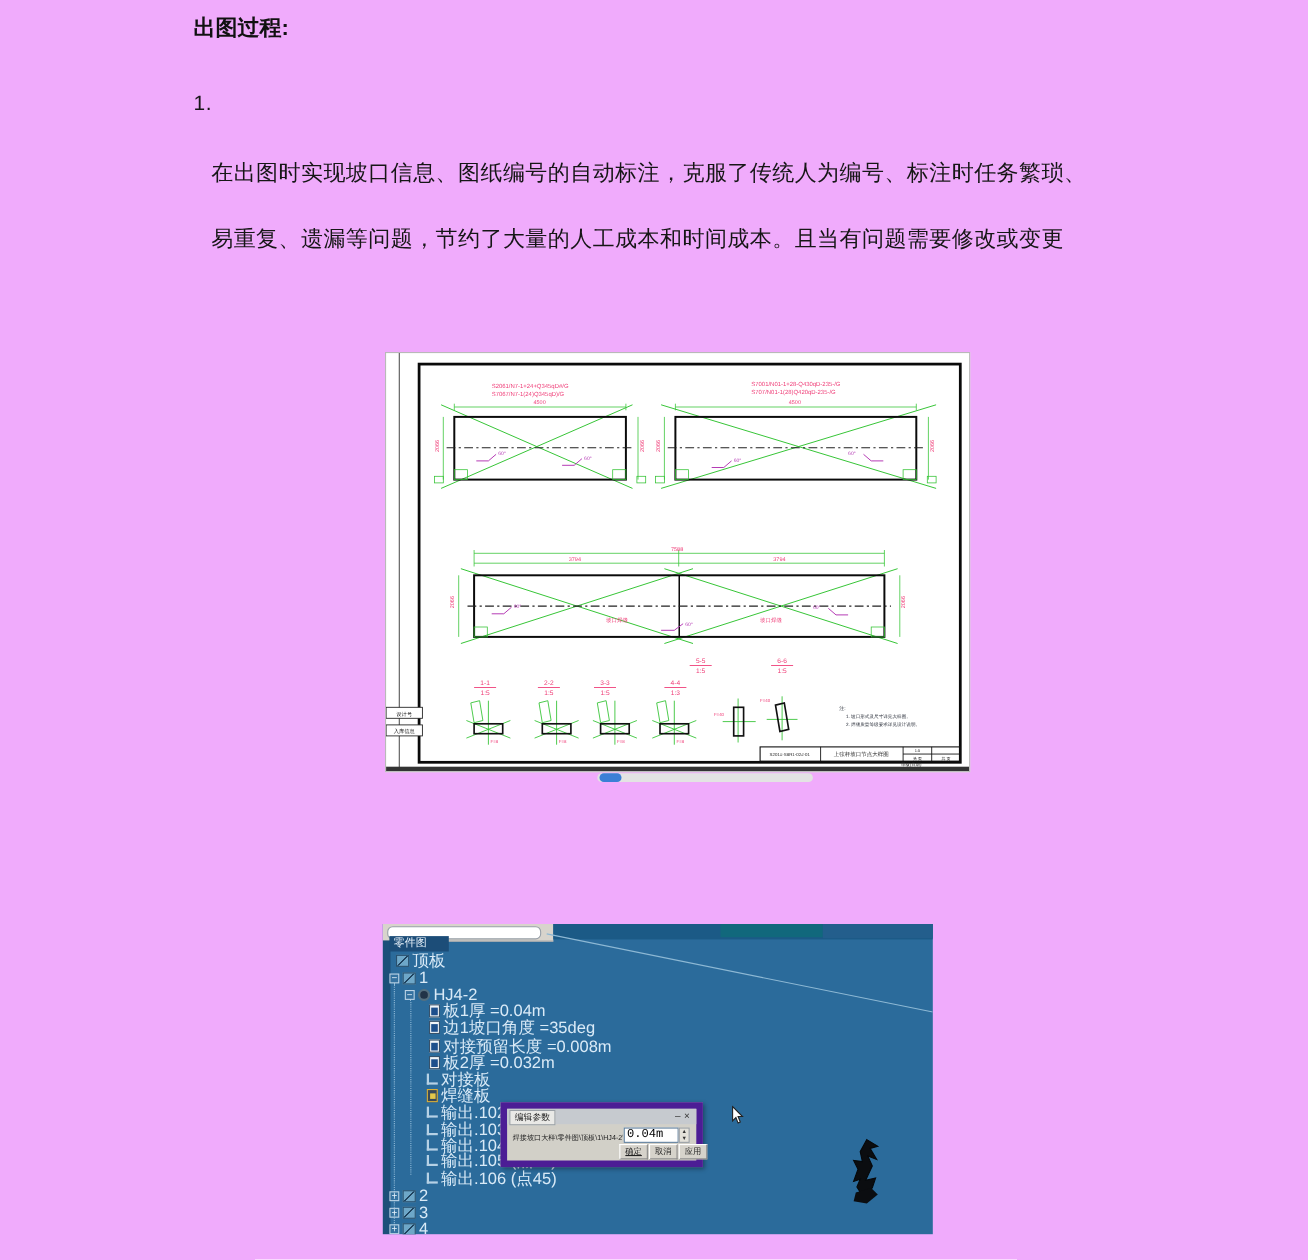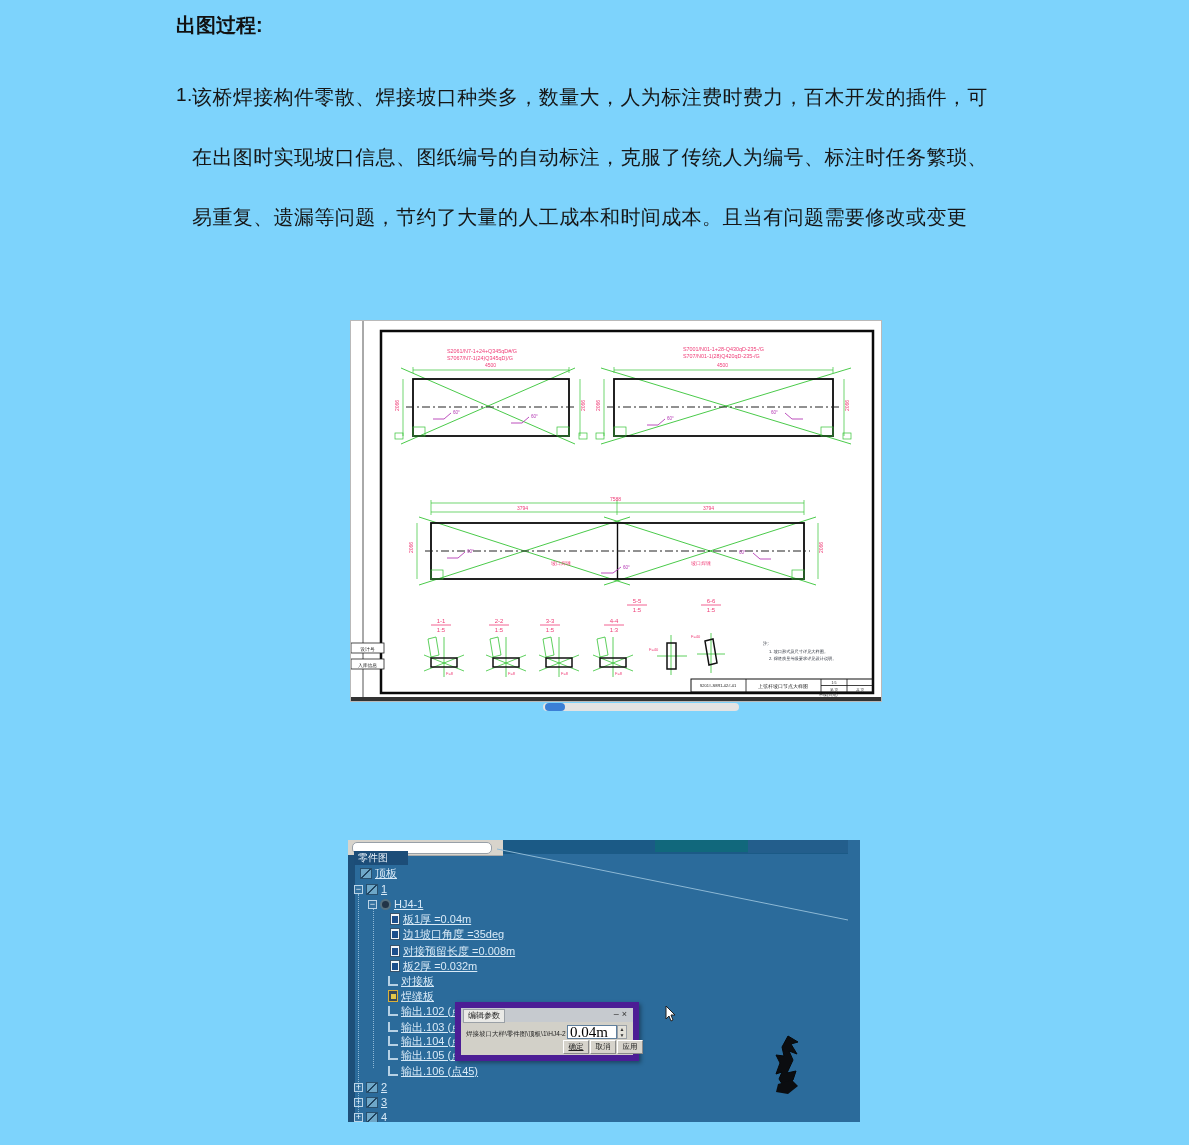--- a/index.html
+++ b/index.html
@@ -1,67 +1,66 @@
 <!DOCTYPE html>
 <html><head>
 <meta charset="utf-8">
 <style>
   html,body{margin:0;padding:0;background:#fff;}
-  #page{position:relative;width:1189px;height:1145px;background:#7dd3fc;overflow:hidden;
+  #page{position:relative;width:1189px;height:1145px;background:#f0abfc;overflow:hidden;
         font-family:"Liberation Sans",sans-serif;color:#111;}
   .abs{position:absolute;}
   
   #heading{left:176px;top:12px;font-size:20px;font-weight:bold;}
   .pline{font-size:20px;white-space:nowrap;letter-spacing:.4px;color:#161616;}
   #listnum{left:176px;top:84px;font-size:19px;}
   #caption{left:0;top:735px;width:1189px;text-align:center;font-size:20px;color:#222;}
   
   #figure{left:350px;top:320px;width:530px;height:380px;background:#fff;border:1px solid #b9b9b9;}
   #figscroll{left:543px;top:703px;width:196px;height:8px;background:#e3e3e3;border-radius:4px;}
   #figscroll .thumb{position:absolute;left:2px;top:0;width:20px;height:8px;background:#3b7fd6;border-radius:4px;}
   
-  #cad{left:348px;top:840px;width:500px;height:282px;background:#2b6b9b;overflow:hidden;padding-left:12px;}
+  #cad{left:348px;top:840px;width:500px;height:282px;background:#2b6b9b;overflow:hidden;}
   #cad-topbar-left{left:0;top:0;width:155px;height:15px;background:#d8d4cc;border-bottom:1px solid #aaa;}
   #cad-topbar-left .field{position:absolute;left:4px;top:2px;width:138px;height:10px;background:#fff;border:1px solid #98a0a8;border-radius:5px;}
   #cad-topbar-right{left:155px;top:0;width:345px;height:14px;background:#1b5a86;}
   #cad-topbar-right .teal{position:absolute;left:152px;top:0;width:93px;height:12px;background:#11687c;}
   #cad-topbar-right .blue2{position:absolute;left:245px;top:0;width:100px;height:13px;background:#235e8c;}
   #cad-leftstrip{left:0;top:15px;width:7px;height:267px;background:#1d4f79;}
   #cad-rootlabel{left:6px;top:11px;width:50px;height:14px;background:#1c4d78;color:#e8f2fa;font-size:10px;line-height:14px;padding-left:4px;}
   .trow{position:absolute;height:14px;display:flex;align-items:center;gap:3px;}
-  .tlabel{font-size:11px;color:#d9eaf7;white-space:nowrap;text-decoration:underline;}
+  .tlabel{font-size:15px;color:#d9eaf7;white-space:nowrap;}
   .ico-exp{width:9px;height:9px;border:1px solid #bcd4e6;color:#e6f2fb;font-size:9px;line-height:7px;text-align:center;box-sizing:border-box;background:rgba(255,255,255,.05);}
   .ico-branch{width:12px;height:11px;background:#6ea7c8;border:1px solid #29506e;box-sizing:border-box;
      background-image:linear-gradient(135deg,transparent 45%,#20435f 45%,#20435f 55%,transparent 55%);}
   .ico-gear{width:11px;height:11px;border-radius:50%;background:#223447;border:2px solid #55707f;box-sizing:border-box;}
   .ico-param{width:10px;height:12px;background:#f2f5f8;border:1px solid #37526b;box-sizing:border-box;position:relative;}
   .ico-param::after{content:"";position:absolute;left:1px;top:2px;width:6px;height:7px;background:#1d4f8c;}
   .ico-bracket{width:10px;height:10px;border-left:2px solid #cfe3f2;border-bottom:2px solid #cfe3f2;box-sizing:border-box;opacity:.85;}
   .ico-weld{width:10px;height:12px;background:#38495a;border:1px solid #d9b13a;box-sizing:border-box;position:relative;}
   .ico-weld::after{content:"";position:absolute;left:2px;top:3px;width:5px;height:5px;background:#e4c84a;}
   .tree-vline{position:absolute;border-left:1px dotted #8fb8d6;width:0;}
   
   #dialog{left:107px;top:162px;width:172px;height:47px;background:#d2d0c8;border:6px solid #4c1d95;box-shadow:2px 2px 4px rgba(0,0,0,.35);}
   #dialog .titlebar{position:absolute;left:0;top:0;width:100%;height:14px;background:#c6cacf;}
   #dialog .titletab{position:absolute;left:2px;top:1px;height:12px;background:#e9e9e6;border:1px solid #9aa0a6;font-size:8px;line-height:11px;padding:0 4px;color:#222;}
   #dialog .winbtns{position:absolute;right:3px;top:1px;font-size:9px;color:#333;letter-spacing:3px;}
   #dialog .plabel{position:absolute;left:5px;top:22px;width:100px;font-size:6.5px;color:#222;white-space:nowrap;overflow:hidden;}
-  #dialog input{position:absolute;left:106px;top:17px;width:44px;height:12px;border:1px solid #5f7f9d;font-size:15px;padding:0 2px;font-family:Liberation Serif, serif;}
+  #dialog input{position:absolute;left:106px;top:17px;width:44px;height:12px;border:1px solid #5f7f9d;font-size:11px;padding:0 2px;font-family:Liberation Mono, monospace;}
   #dialog .spin{position:absolute;left:156px;top:17px;width:10px;height:14px;background:#e4e2da;border:1px solid #9aa0a6;font-size:5px;line-height:6px;text-align:center;color:#333;box-sizing:border-box;}
   #dialog .btn{position:absolute;top:32px;width:24px;height:12px;background:#d6d3cb;border:1px solid #fff;border-right-color:#8a8a8a;border-bottom-color:#8a8a8a;font-size:7.5px;line-height:11px;text-align:center;color:#222;}
 </style>
 </head>
 <body>
 
 <div id="page">
 
   <div class="abs" id="heading">出图过程:</div>
 
   <div class="abs pline" id="listnum">1.</div>
-  <div class="abs pline" style="left:192px;top:84px">该桥焊接构件零散、焊接坡口种类多，数量大，人为标注费时费力，百木开发的插件，可</div>
   <div class="abs pline" style="left:192px;top:204px">易重复、遗漏等问题，节约了大量的人工成本和时间成本。且当有问题需要修改或变更</div>
   <div class="abs pline" style="left:192px;top:144px">在出图时实现坡口信息、图纸编号的自动标注，克服了传统人为编号、标注时任务繁琐、</div>
 
   <div class="abs" id="figure">
     <svg width="530" height="380" viewBox="0 0 530 380">
       <line x1="12" y1="0" x2="12" y2="380" stroke="#555" stroke-width="1"></line>
       <rect x="30" y="10" width="492" height="362" fill="none" stroke="#0a0a0a" stroke-width="2.5"></rect>
       <rect x="0" y="376" width="530" height="4" fill="#333"></rect>
 
       <g font-family="Liberation Sans, sans-serif" fill="#ef3b76" font-size="5.4">
@@ -299,21 +298,21 @@
       <span class="tlabel">顶板</span>
     </div>
     <div class="trow" style="left:6px;top:42px;">
       <span class="ico-exp">−</span>
       <span class="ico-branch"></span>
       <span class="tlabel">1</span>
     </div>
     <div class="trow" style="left:20px;top:57px;">
       <span class="ico-exp">−</span>
       <span class="ico-gear"></span>
-      <span class="tlabel">HJ4-1</span>
+      <span class="tlabel">HJ4-2</span>
     </div>
     <div class="trow" style="left:42px;top:72px;justify-content:flex-end;">
       <span class="ico-param"></span>
       <span class="tlabel">板1厚 =0.04m</span>
     </div>
     <div class="trow" style="left:42px;top:87px;">
       <span class="ico-param"></span>
       <span class="tlabel">边1坡口角度 =35deg</span>
     </div>
     <div class="trow" style="left:42px;top:104px;">

